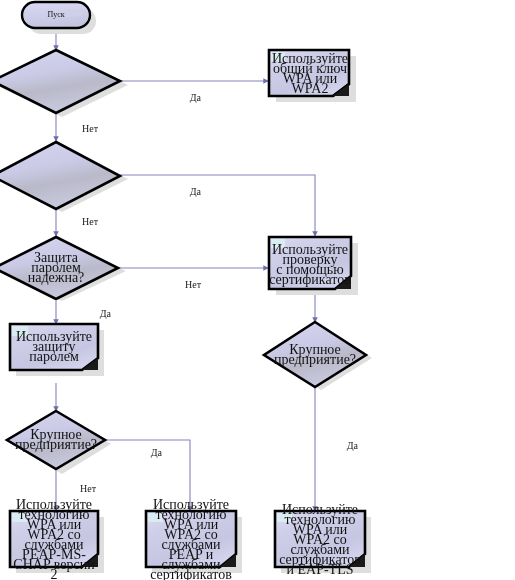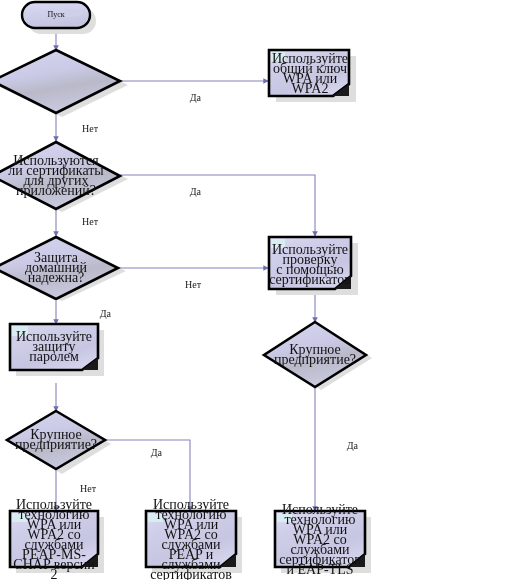--- a/index.html
+++ b/index.html
@@ -169,27 +169,23 @@
     </g>
   </svg>
 
   <div class="node-label start-label" style="left:22px; top:2px; width:68px; height:26px;">Пуск</div>
 
 
   <div class="node-label" style="left:272px; top:56px; width:76px; height:36px;">Используйте
 общий ключ
 WPA или WPA2</div>
 
-  <div class="node-label" style="left:6px; top:153px; width:100px; height:46px;">Используются
-ли сертификаты
-для других
-приложений?</div>
 
   <div class="node-label" style="left:2px; top:253px; width:108px; height:30px;">Защита
-домашний надежна?</div>
+паролем надежна?</div>
 
   <div class="node-label" style="left:272px; top:242px; width:76px; height:46px;">Используйте
 проверку
 с помощью
 сертификатов</div>
 
   <div class="node-label" style="left:12px; top:331px; width:84px; height:32px;">Используйте
 защиту паролем</div>
 
   <div class="node-label" style="left:16px; top:426px; width:80px; height:28px;">Крупное

